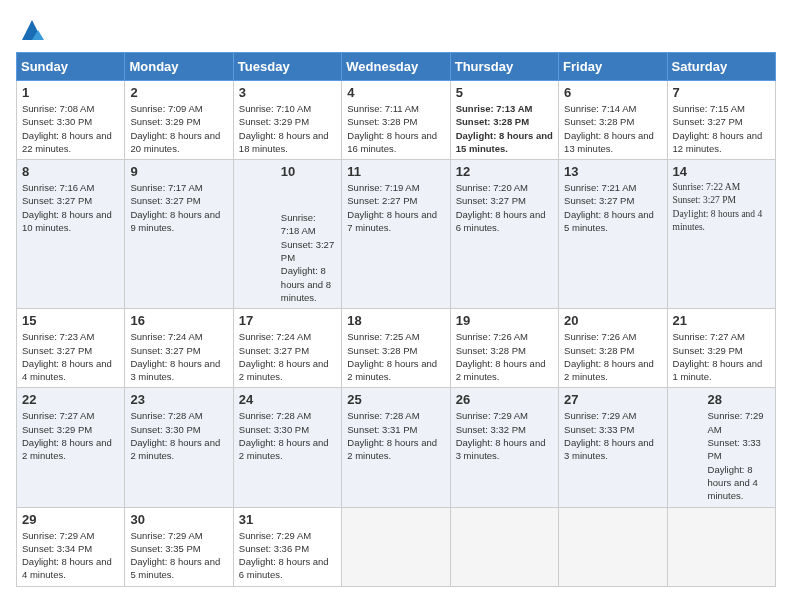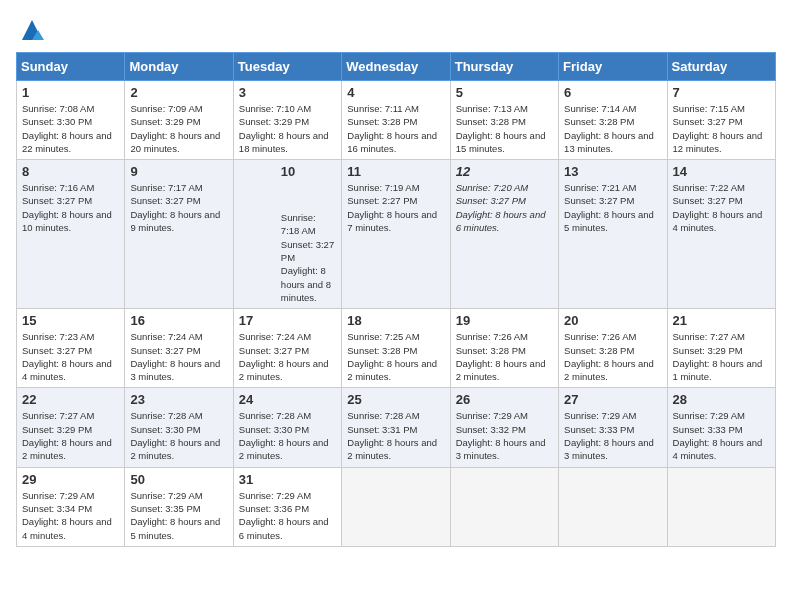--- a/index.html
+++ b/index.html
@@ -141,21 +141,21 @@
 Daylight: 8 hours and 18 minutes.</div>
         </td>
         <td>
           <span class="day-number">4</span>
           <div class="day-info" style="white-space: pre-line;">Sunrise: 7:11 AM
 Sunset: 3:28 PM
 Daylight: 8 hours and 16 minutes.</div>
         </td>
         <td>
           <span class="day-number">5</span>
-          <div class="day-info" style="white-space: pre-line;">Sunrise: 7:13 AM
+          <div class="day-info" style="white-space: pre-line; font-weight: bold;">Sunrise: 7:13 AM
 Sunset: 3:28 PM
 Daylight: 8 hours and 15 minutes.</div>
         </td>
         <td>
           <span class="day-number">6</span>
           <div class="day-info" style="white-space: pre-line;">Sunrise: 7:14 AM
 Sunset: 3:28 PM
 Daylight: 8 hours and 13 minutes.</div>
         </td>
         <td>
@@ -183,35 +183,35 @@
           <div class="day-info" style="white-space: pre-line; margin-top: 32px;">Sunrise: 7:18 AM
 Sunset: 3:27 PM
 Daylight: 8 hours and 8 minutes.</div>
         </td>
         <td style="background: rgb(238, 242, 248);">
           <span class="day-number">11</span>
           <div class="day-info" style="white-space: pre-line;">Sunrise: 7:19 AM
 Sunset: 2:27 PM
 Daylight: 8 hours and 7 minutes.</div>
         </td>
-        <td style="background: rgb(238, 242, 248); font-style: italic;">
+        <td style="background: rgb(238, 242, 248);">
           <span class="day-number">12</span>
           <div class="day-info" style="white-space: pre-line;">Sunrise: 7:20 AM
 Sunset: 3:27 PM
 Daylight: 8 hours and 6 minutes.</div>
         </td>
         <td style="background: rgb(238, 242, 248);">
           <span class="day-number">13</span>
           <div class="day-info" style="white-space: pre-line;">Sunrise: 7:21 AM
 Sunset: 3:27 PM
 Daylight: 8 hours and 5 minutes.</div>
         </td>
         <td style="background: rgb(238, 242, 248);">
           <span class="day-number">14</span>
-          <div class="day-info" style="white-space: pre-line;">Sunrise: 7:22 AM
+          <div class="day-info" style="white-space: pre-line; font-family: Liberation Serif, serif;">Sunrise: 7:22 AM
 Sunset: 3:27 PM
 Daylight: 8 hours and 4 minutes.</div>
         </td>
       </tr>
       <tr>
         <td>
           <span class="day-number">15</span>
           <div class="day-info" style="white-space: pre-line;">Sunrise: 7:23 AM
 Sunset: 3:27 PM
 Daylight: 8 hours and 4 minutes.</div>
@@ -283,36 +283,36 @@
           <div class="day-info" style="white-space: pre-line;">Sunrise: 7:29 AM
 Sunset: 3:32 PM
 Daylight: 8 hours and 3 minutes.</div>
         </td>
         <td style="background: rgb(238, 242, 248);">
           <span class="day-number">27</span>
           <div class="day-info" style="white-space: pre-line;">Sunrise: 7:29 AM
 Sunset: 3:33 PM
 Daylight: 8 hours and 3 minutes.</div>
         </td>
-        <td style="background: rgb(238, 242, 248);">
+        <td style="background: rgb(238, 242, 248); padding-left: 40px;">
           <span class="day-number">28</span>
           <div class="day-info" style="white-space: pre-line;">Sunrise: 7:29 AM
 Sunset: 3:33 PM
 Daylight: 8 hours and 4 minutes.</div>
         </td>
       </tr>
       <tr class="last-row">
         <td>
           <span class="day-number">29</span>
           <div class="day-info" style="white-space: pre-line;">Sunrise: 7:29 AM
 Sunset: 3:34 PM
 Daylight: 8 hours and 4 minutes.</div>
         </td>
         <td>
-          <span class="day-number">50</span>
+          <span class="day-number">30</span>
           <div class="day-info" style="white-space: pre-line;">Sunrise: 7:29 AM
 Sunset: 3:35 PM
 Daylight: 8 hours and 5 minutes.</div>
         </td>
         <td>
           <span class="day-number">31</span>
           <div class="day-info" style="white-space: pre-line;">Sunrise: 7:29 AM
 Sunset: 3:36 PM
 Daylight: 8 hours and 6 minutes.</div>
         </td>

